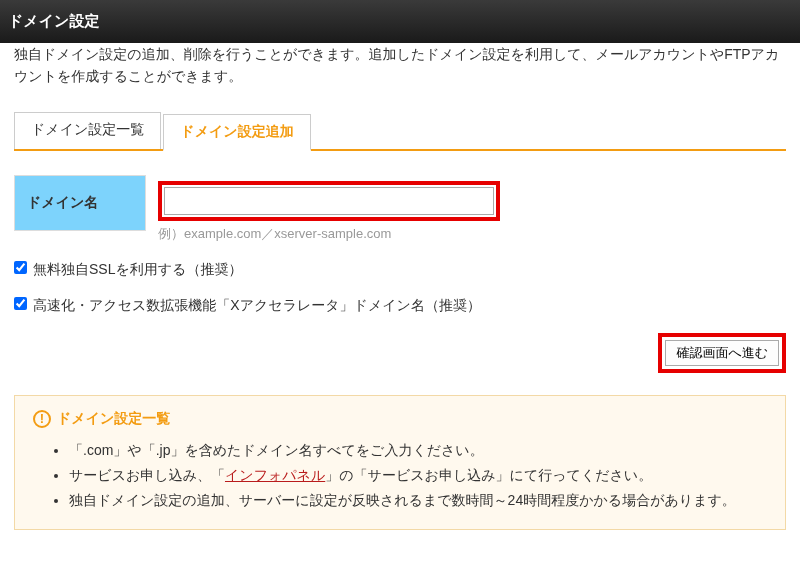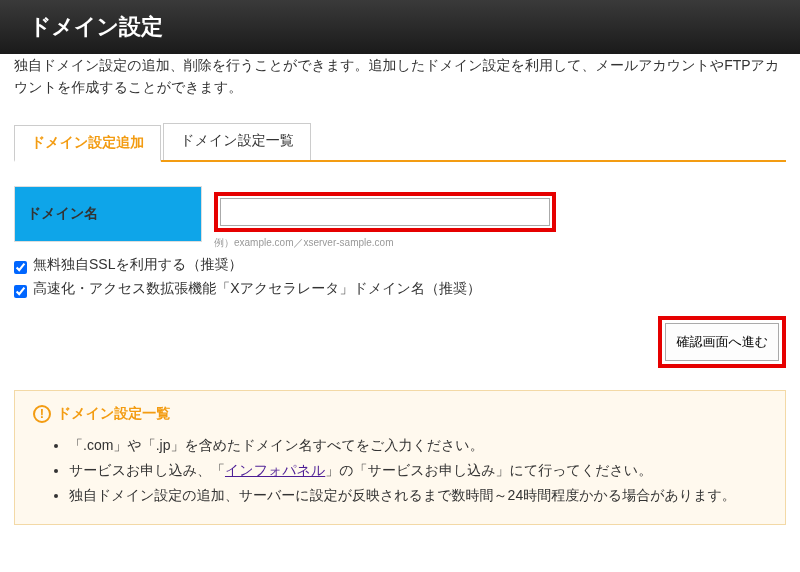--- a/index.html
+++ b/index.html
@@ -7,22 +7,22 @@
   font-family: "Hiragino Kaku Gothic Pro", "Meiryo", sans-serif;
   font-size: 14px;
   color: #333;
   background: #fff;
   width: 800px;
   padding: 0;
 }
 .header-bar {
   background: linear-gradient(#3a3a3a, #1a1a1a);
   color: #fff;
-  padding: 12px 29px;
-  font-size: 22px;
+  padding: 12px 8px;
+  font-size: 15px;
   font-weight: bold;
 }
 .description {
   padding: 0 14px 14px 14px;
   line-height: 1.6;
 }
 .tabs {
   display: flex;
   border-bottom: 2px solid #f39c12;
   margin: 10px 14px 0 14px;
@@ -41,22 +41,22 @@
   border-bottom: 2px solid #fff;
   position: relative;
   top: 2px;
 }
 .form-row {
   display: flex;
   margin: 24px 14px 6px 14px;
   align-items: flex-start;
 }
 .form-label-cell {
-  width: 188px;
-  background: #0ea5e9;
+  width: 132px;
+  background: #7dd3fc;
   padding: 18px 12px;
   border: 1px solid #ddd;
   font-weight: bold;
 }
 .form-input-cell {
   flex: 1;
   padding: 6px 0 0 12px;
 }
 .input-highlight {
   border: 4px solid #e60000;
@@ -64,46 +64,46 @@
   padding: 2px;
 }
 .domain-input {
   width: 330px;
   height: 28px;
   border: 1px solid #aaa;
   padding: 3px 6px;
   font-size: 14px;
 }
 .example-text {
-  font-size: 10px;
+  font-size: 13px;
   color: #999;
   margin-top: 4px;
 }
 .checkbox-row {
-  margin: 6px 14px;
-  display: flex;
-  align-items: flex-end;
+  margin: 18px 14px;
+  display: flex;
+  align-items: flex-start;
   gap: 6px;
 }
 .checkbox-row input[type="checkbox"] {
   accent-color: #0066ff;
 }
 .submit-row {
   text-align: right;
   margin: 18px 14px 22px 14px;
 }
 .submit-highlight {
   border: 4px solid #e60000;
   display: inline-block;
   padding: 3px;
 }
 .submit-btn {
   background: #fdfdfd;
   border: 1px solid #aaa;
-  padding: 9px 10px;
+  padding: 3px 10px;
   font-size: 13px;
   cursor: pointer;
 }
 .notice-box {
   margin: 8px 14px 14px 14px;
   border: 1px solid #f3d9a6;
   background: #fff9ee;
   padding: 14px 18px 16px 18px;
 }
 .notice-title {
@@ -131,40 +131,40 @@
   padding-left: 36px;
   line-height: 1.8;
 }
 .notice-list li {
   color: #333;
 }
 .indent-text {
   display: block;
 }
 .link {
-  color: #4c1d95;
+  color: #b91c1c;
   text-decoration: underline;
   cursor: pointer;
 }
 </style>
 </head>
 <body>
 
 <div class="header-bar">
   <span>ドメイン設定</span>
 </div>
 
 <div class="description">独自ドメイン設定の追加、削除を行うことができます。追加したドメイン設定を利用して、メールアカウントやFTPアカウントを作成することができます。</div>
 
 <div class="tabs">
+  <div class="tab">
+    <span>ドメイン設定一覧</span>
+  </div>
   <div class="tab active">
     <span>ドメイン設定追加</span>
-  </div>
-  <div class="tab">
-    <span>ドメイン設定一覧</span>
   </div>
 </div>
 
 <div class="form-row">
   <div class="form-label-cell">ドメイン名</div>
   <div class="form-input-cell">
     <div class="input-highlight">
       <input type="text" class="domain-input" value="" style="">
     </div>
     <div class="example-text">例）example.com／xserver-sample.com</div>

